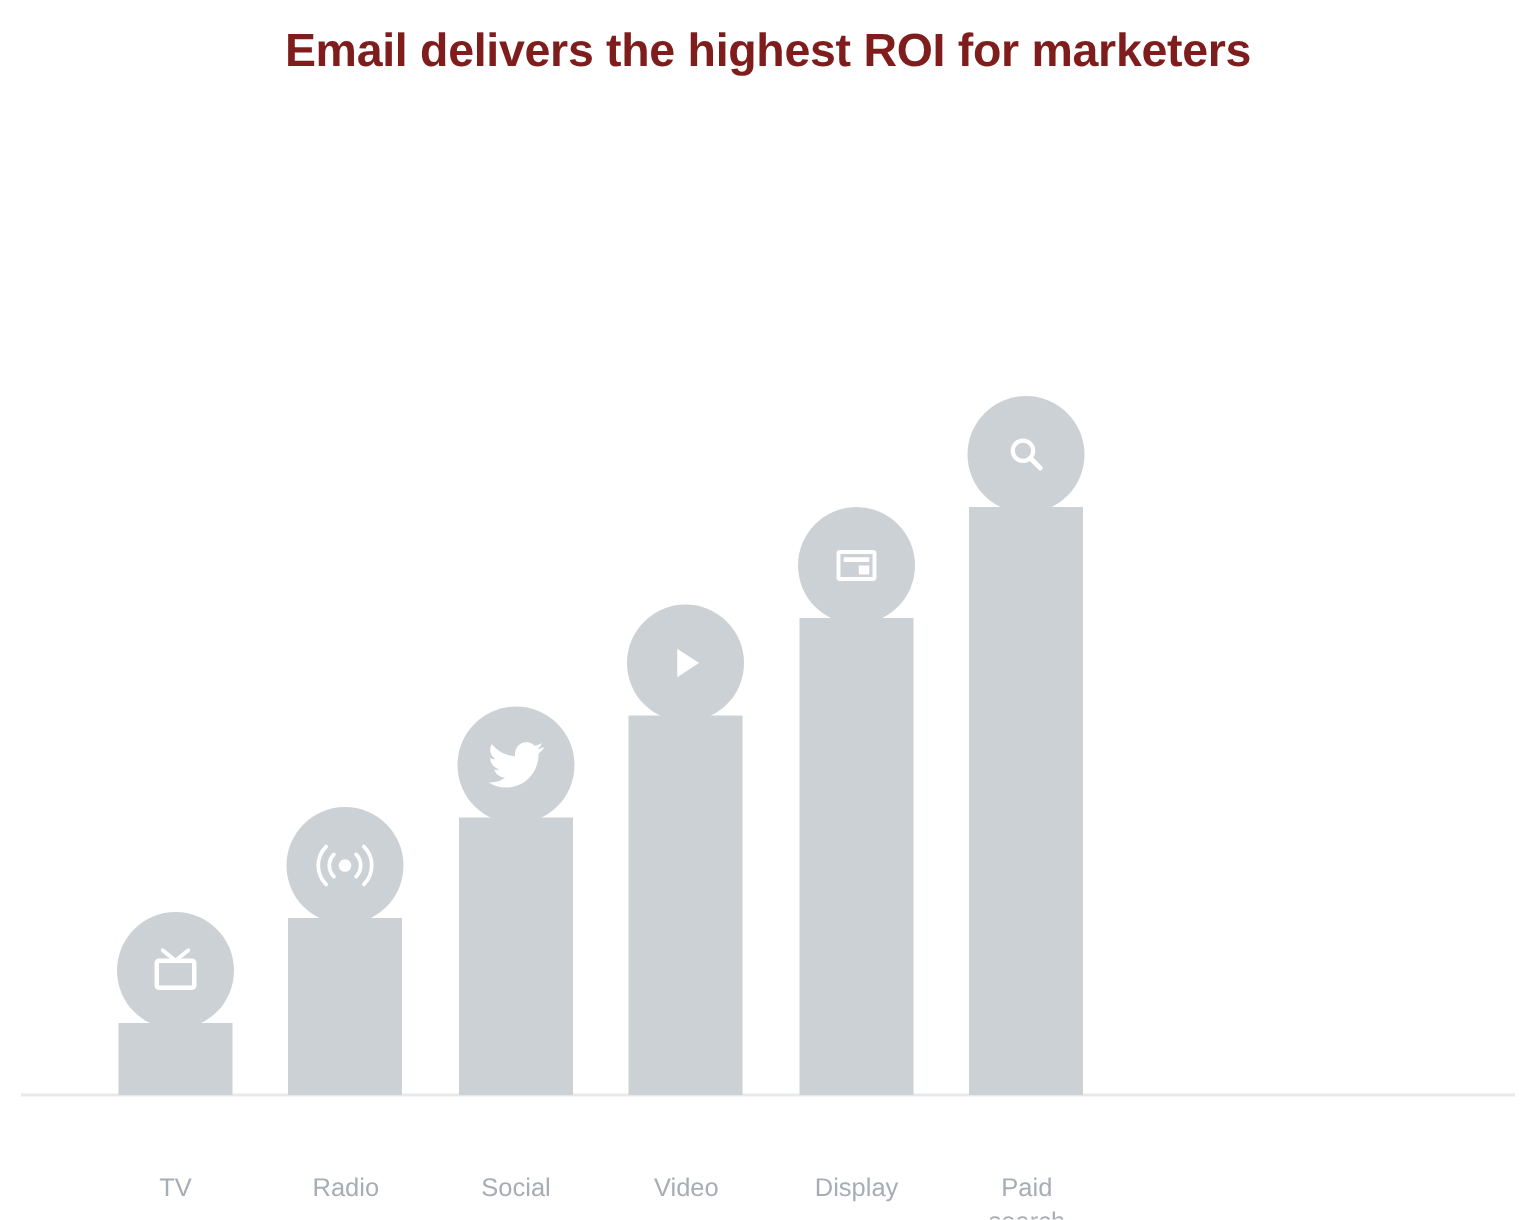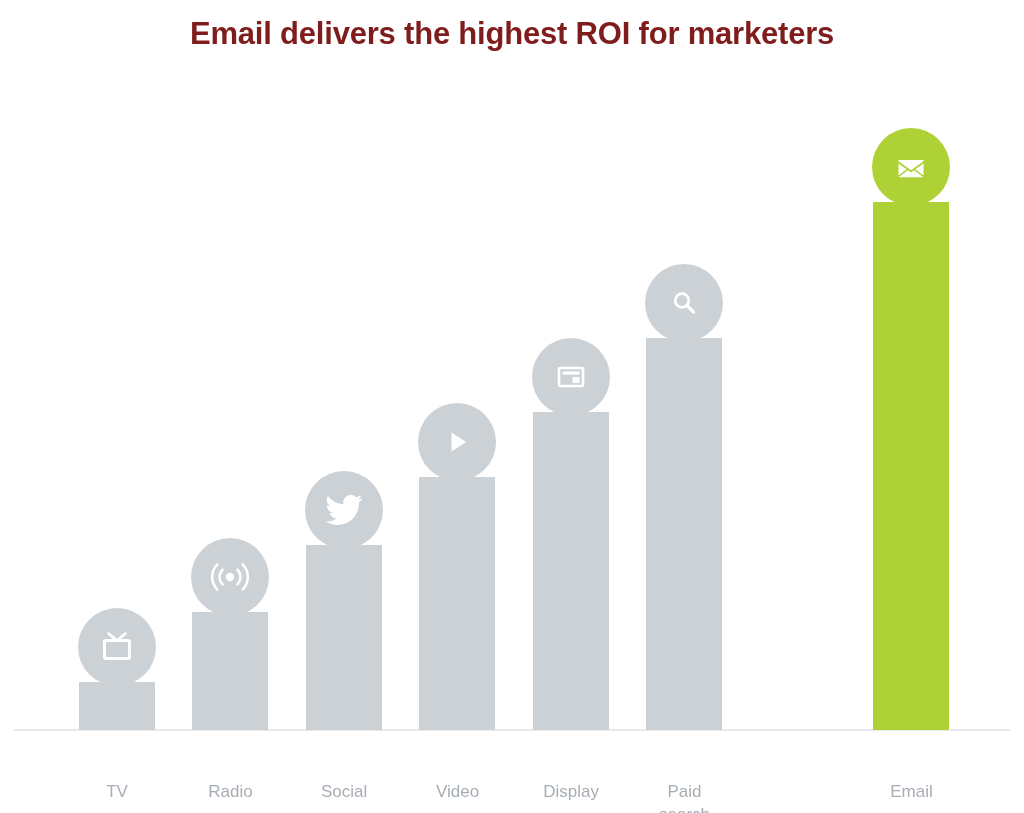--- a/index.html
+++ b/index.html
@@ -165,27 +165,15 @@
           <circle cx="18" cy="17.5" r="6.8" stroke="#ffffff" stroke-width="2.8" fill="none"></circle>
           <path d="M23 22.5 L29.5 29" stroke="#ffffff" stroke-width="3.2" stroke-linecap="round"></path>
         </svg>
       </div>
       <div class="bar" style="height:392px;"></div>
       <div class="cat-label">Paid
 search</div>
     </div>
 
 
-    <div class="bar-group" style="left:854.8px;">
-      <div class="icon-badge highlight" style="bottom:607px;">
-        <svg width="42" height="42" viewBox="0 0 42 42" aria-hidden="true">
-          <path fill="#ffffff" d="M8.5 14 h25 v1.2 L21 24.2 L8.5 15.2 Z"></path>
-          <path fill="#ffffff" d="M8.5 17.4 L16.6 23.3 L8.5 29.6 Z"></path>
-          <path fill="#ffffff" d="M33.5 17.4 L33.5 29.6 L25.4 23.3 Z"></path>
-          <path fill="#ffffff" d="M8.5 31.3 L17.9 24.3 L21 26.5 L24.1 24.3 L33.5 31.3 Z"></path>
-        </svg>
-      </div>
-      <div class="bar highlight" style="height:528px;"></div>
-      <div class="cat-label">Email</div>
-    </div>
 
   </div>
 </div>
 
 </body></html>

